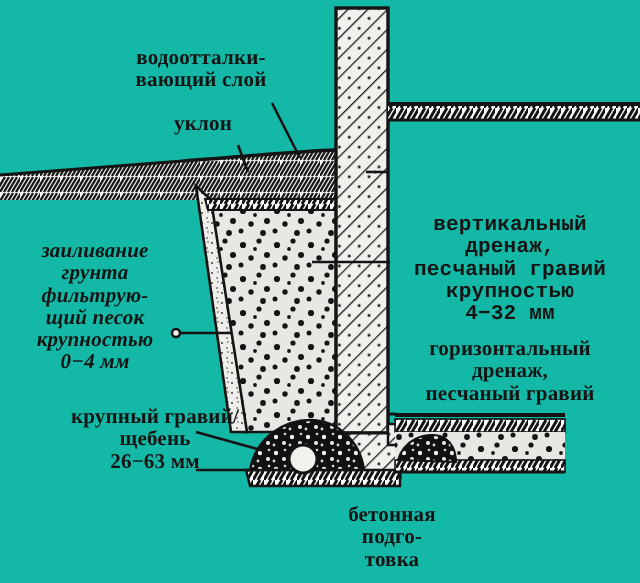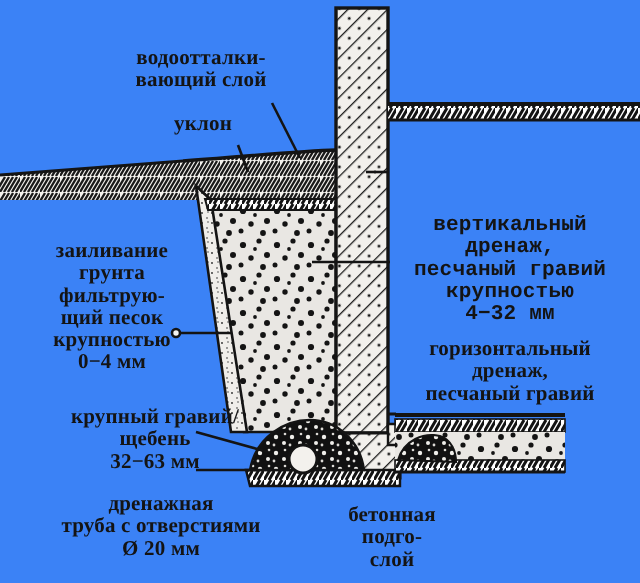--- a/index.html
+++ b/index.html
@@ -5,21 +5,21 @@
 <style>
   html, body {
     margin: 0;
     padding: 0;
     background: #ffffff;
   }
   #page {
     position: relative;
     width: 640px;
     height: 583px;
-    background: #3b82f6;
+    background: #14b8a6;
     overflow: hidden;
     font-family: "Liberation Serif", "DejaVu Serif", serif;
   }
   .lbl {
     position: absolute;
     color: #141414;
     font-weight: bold;
     font-size: 21px;
     line-height: 1.06;
     letter-spacing: 0.2px;
@@ -170,33 +170,30 @@
   <div class="lbl c" style="left:382px; top:215px; width:256px;font-family:Liberation Mono, monospace;">вертикальный
 дренаж,
 песчаный гравий
 крупностью
 4−32 мм</div>
 
   <div class="lbl c" style="left:380px; top:337px; width:260px;">горизонтальный
 дренаж,
 песчаный гравий</div>
 
-  <div class="lbl c" style="left:21px; top:239px; width:182px;">заиливание
+  <div class="lbl c" style="left:4px; top:239px; width:182px;font-style:italic;">заиливание
 грунта
 фильтрую-
 щий песок
 крупностью
 0−4 мм</div>
 
   <div class="lbl c" style="left:22px; top:405px; width:266px;">крупный гравий/
 щебень
-32−63 мм</div>
+26−63 мм</div>
 
-  <div class="lbl c" style="left:2px; top:492px; width:318px;">дренажная
-труба с отверстиями
-Ø 20 мм</div>
 
   <div class="lbl c" style="left:322px; top:503px; width:140px;">бетонная
 подго-
-слой</div>
+товка</div>
 
 
 </div>
 
 </body></html>

